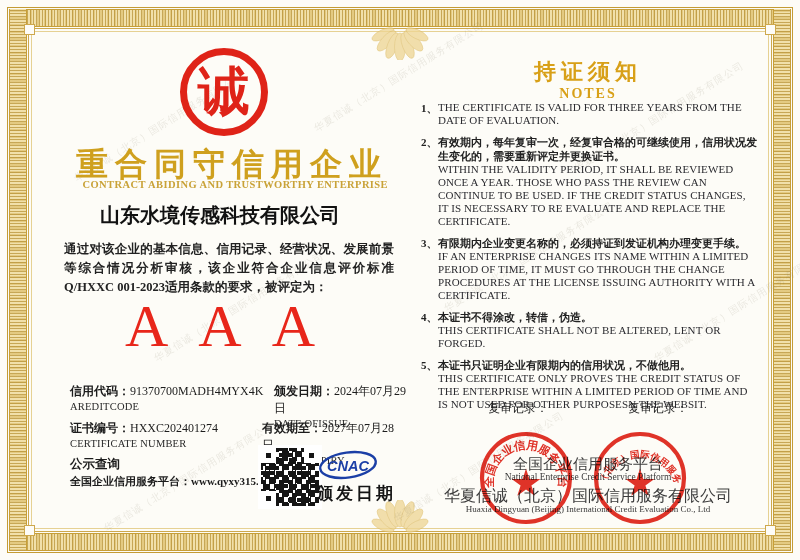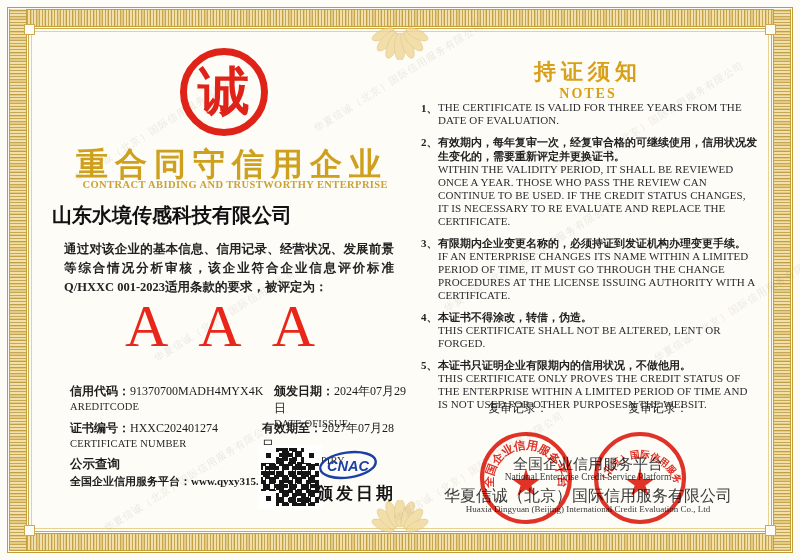--- a/index.html
+++ b/index.html
@@ -24,21 +24,21 @@
   .wm{position:absolute;font-size:10px;color:rgba(110,100,80,0.13);white-space:nowrap;
       transform:rotate(-32deg);letter-spacing:1px;pointer-events:none;}
   
   .logo-ring{position:absolute;left:180px;top:48px;width:74px;height:74px;border:7px solid #df2318;
              border-radius:50%;display:flex;align-items:center;justify-content:center;}
   .logo-char{font-size:52px;line-height:1;color:#df2318;font-weight:bold;font-family:"Liberation Serif",serif;}
   .title{position:absolute;left:52px;top:143px;width:336px;text-align:right;font-family:"Liberation Sans",sans-serif;
          font-weight:bold;font-size:32px;color:#cfa01e;letter-spacing:7px;white-space:nowrap;}
   .subtitle{position:absolute;left:52px;top:179px;width:336px;text-align:right;font-weight:bold;
             font-size:10.5px;color:#c9a237;letter-spacing:0.4px;}
-  .company{position:absolute;left:52px;top:202px;width:336px;
+  .company{position:absolute;left:52px;top:202px;width:336px;text-align:center;
            font-family:"Liberation Sans",sans-serif;font-weight:bold;font-size:20px;color:#111;}
   .intro{position:absolute;left:64px;top:240px;width:330px;font-size:12.5px;line-height:19px;
          font-weight:bold;color:#222;text-align:justify;}
   .rating{position:absolute;left:52px;top:292px;width:336px;text-align:center;color:#e8261a;
           font-size:60px;letter-spacing:30px;padding-left:30px;box-sizing:border-box;font-weight:normal;}
   .fgrid{position:absolute;left:70px;top:383px;width:330px;}
   .fcell{position:absolute;}
   .f-line{font-size:12px;color:#1c1c1c;}
   .f-label{font-weight:bold;}
   .f-en{font-size:10.5px;color:#2a2a2a;margin-top:1px;letter-spacing:0.2px;}

